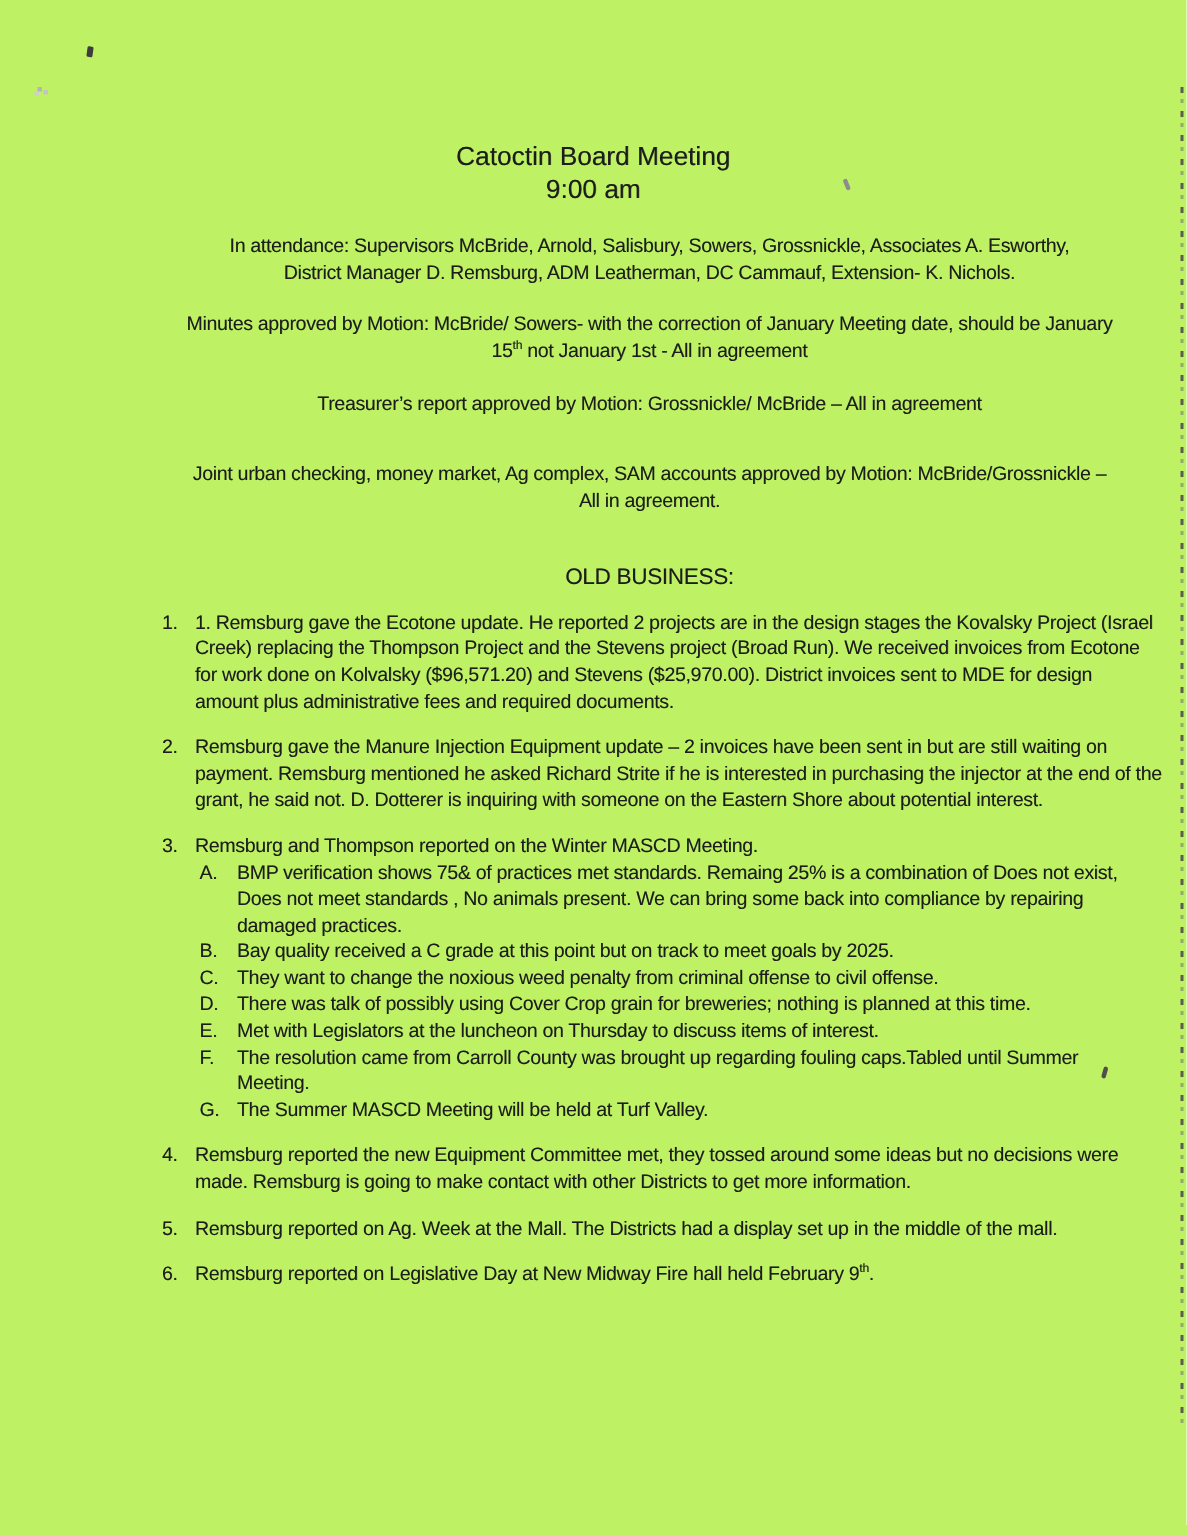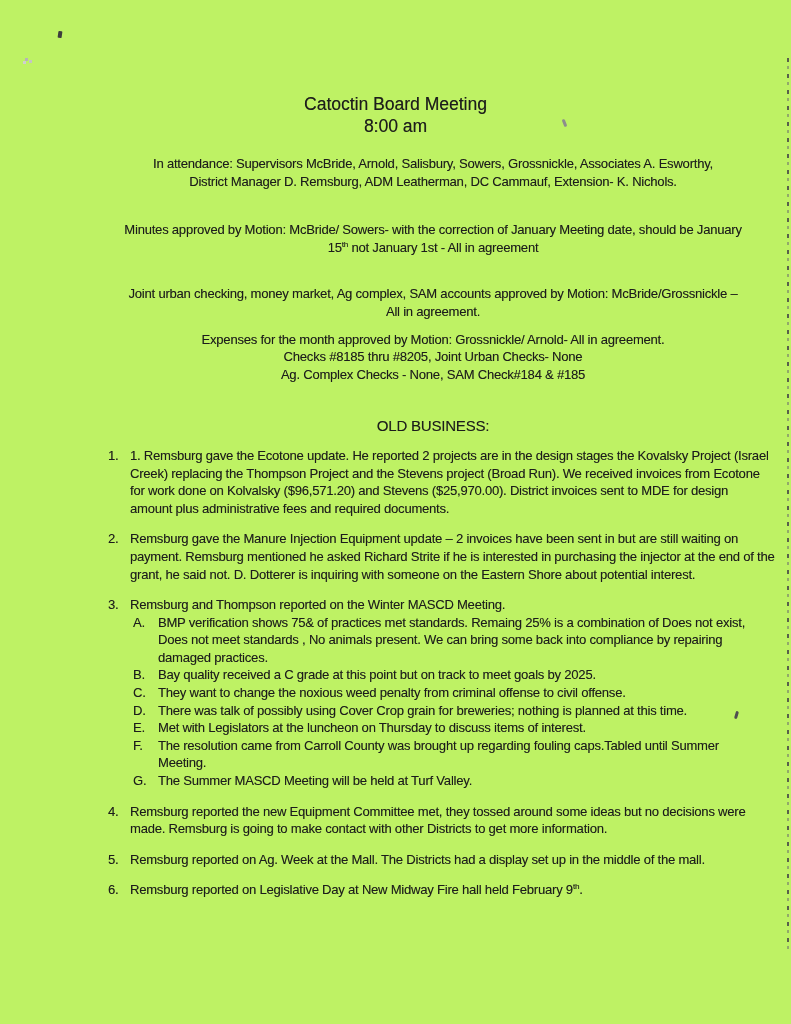--- a/index.html
+++ b/index.html
@@ -32,21 +32,21 @@
     letter-spacing: 0;
     text-shadow: 0.3px 0.3px 0.4px rgba(0,0,0,0.45);
   }
   .title-line { margin: 0; font-weight: normal; }
   .para {
     margin: 0;
     white-space: pre-line;
     text-align: center;
   }
   .p-attendance { margin-top: 18px; }
-  .p-minutes    { margin-top: 31px; }
+  .p-minutes    { margin-top: 17px; }
   .p-treasurer  { margin-top: 18px; }
   .p-accounts   { margin-top: 29px; }
   .p-expenses   { margin-top: 10px; }
   .ob-heading {
     margin-top: 34px;
     font-size: 15px;
     white-space: pre-line;
   }
   sup {
     font-size: 0.62em;
@@ -129,38 +129,36 @@
 <div class="page">
 
   <div class="artifact art-dot-1"></div>
   <div class="artifact art-dot-2"></div>
   <div class="artifact art-tick-1"></div>
   <div class="artifact art-comma-1"></div>
   <div class="edge-line"></div>
 
   <div class="title-block">
     <p class="title-line">Catoctin Board Meeting</p>
-    <p class="title-line">8:00 am</p>
+    <p class="title-line">9:00 am</p>
   </div>
 
   <div class="content">
 
     <p class="para p-attendance">In attendance: Supervisors McBride, Arnold, Salisbury, Sowers, Grossnickle, Associates A. Esworthy,
 District Manager D. Remsburg, ADM Leatherman, DC Cammauf, Extension- K. Nichols.</p>
 
     <p class="para p-minutes"><span>Minutes approved by Motion: McBride/ Sowers- with the correction of January Meeting date, should be January
 15</span><sup>th</sup><span> not January 1st - All in agreement</span></p>
 
+    <p class="para p-treasurer">Treasurer’s report approved by Motion: Grossnickle/ McBride – All in agreement</p>
 
     <p class="para p-accounts">Joint urban checking, money market, Ag complex, SAM accounts approved by Motion: McBride/Grossnickle –
 All in agreement.</p>
 
-    <p class="para p-expenses">Expenses for the month approved by Motion: Grossnickle/ Arnold- All in agreement.
-Checks #8185 thru #8205, Joint Urban Checks- None
-Ag. Complex Checks - None, SAM Check#184 &amp; #185</p>
 
     <p class="para ob-heading">OLD BUSINESS:</p>
 
     <ol class="ob-list">
         <li class="ob-item">
           <span class="marker">1.</span>
           <div class="item-body"><span class="item-text">1. Remsburg gave the Ecotone update. He reported 2 projects are in the design stages the Kovalsky Project (Israel
 Creek) replacing the Thompson Project and the Stevens project (Broad Run).  We received invoices from Ecotone
 for work done on Kolvalsky ($96,571.20) and Stevens ($25,970.00).  District invoices sent to MDE for design
 amount plus administrative fees and required documents.</span></div>

